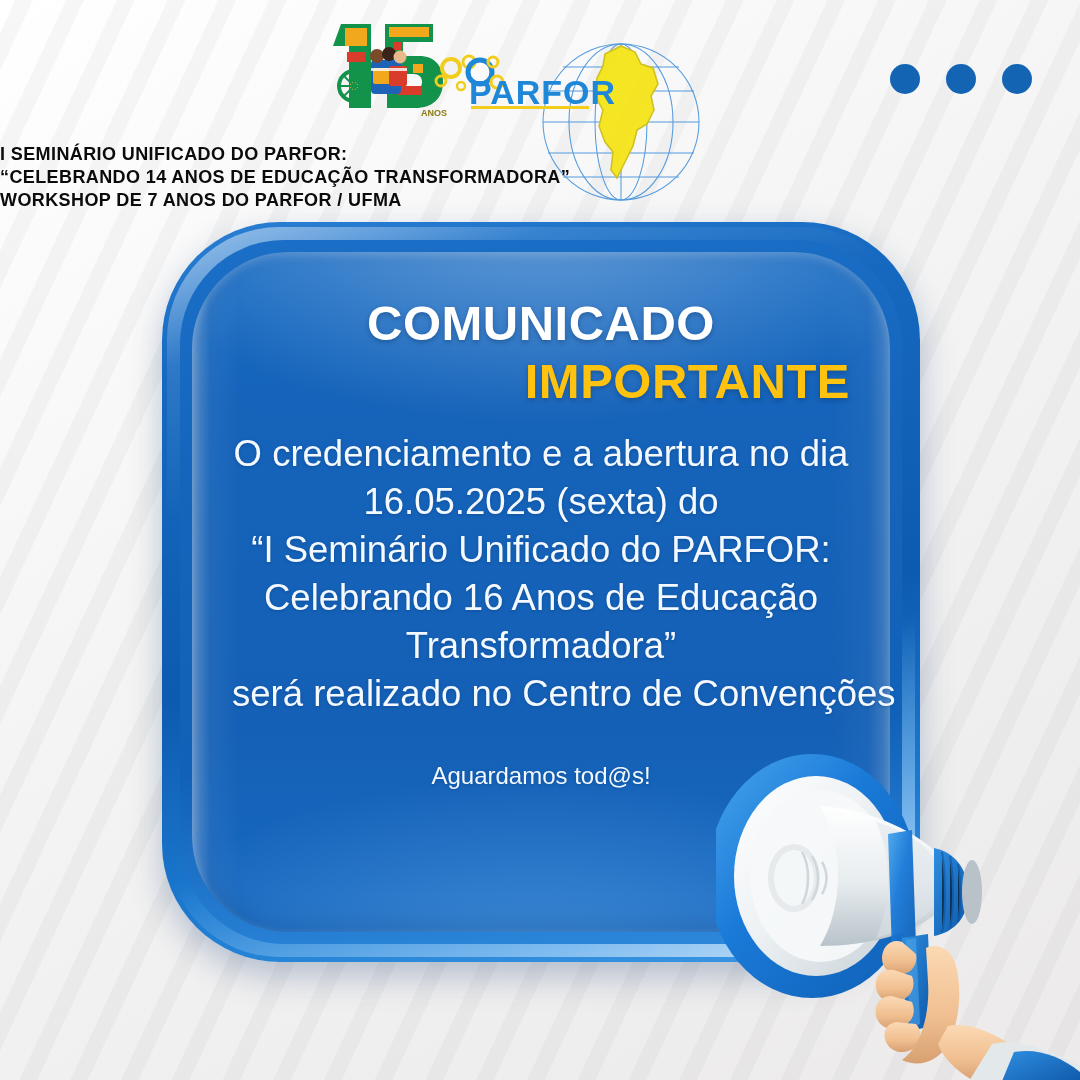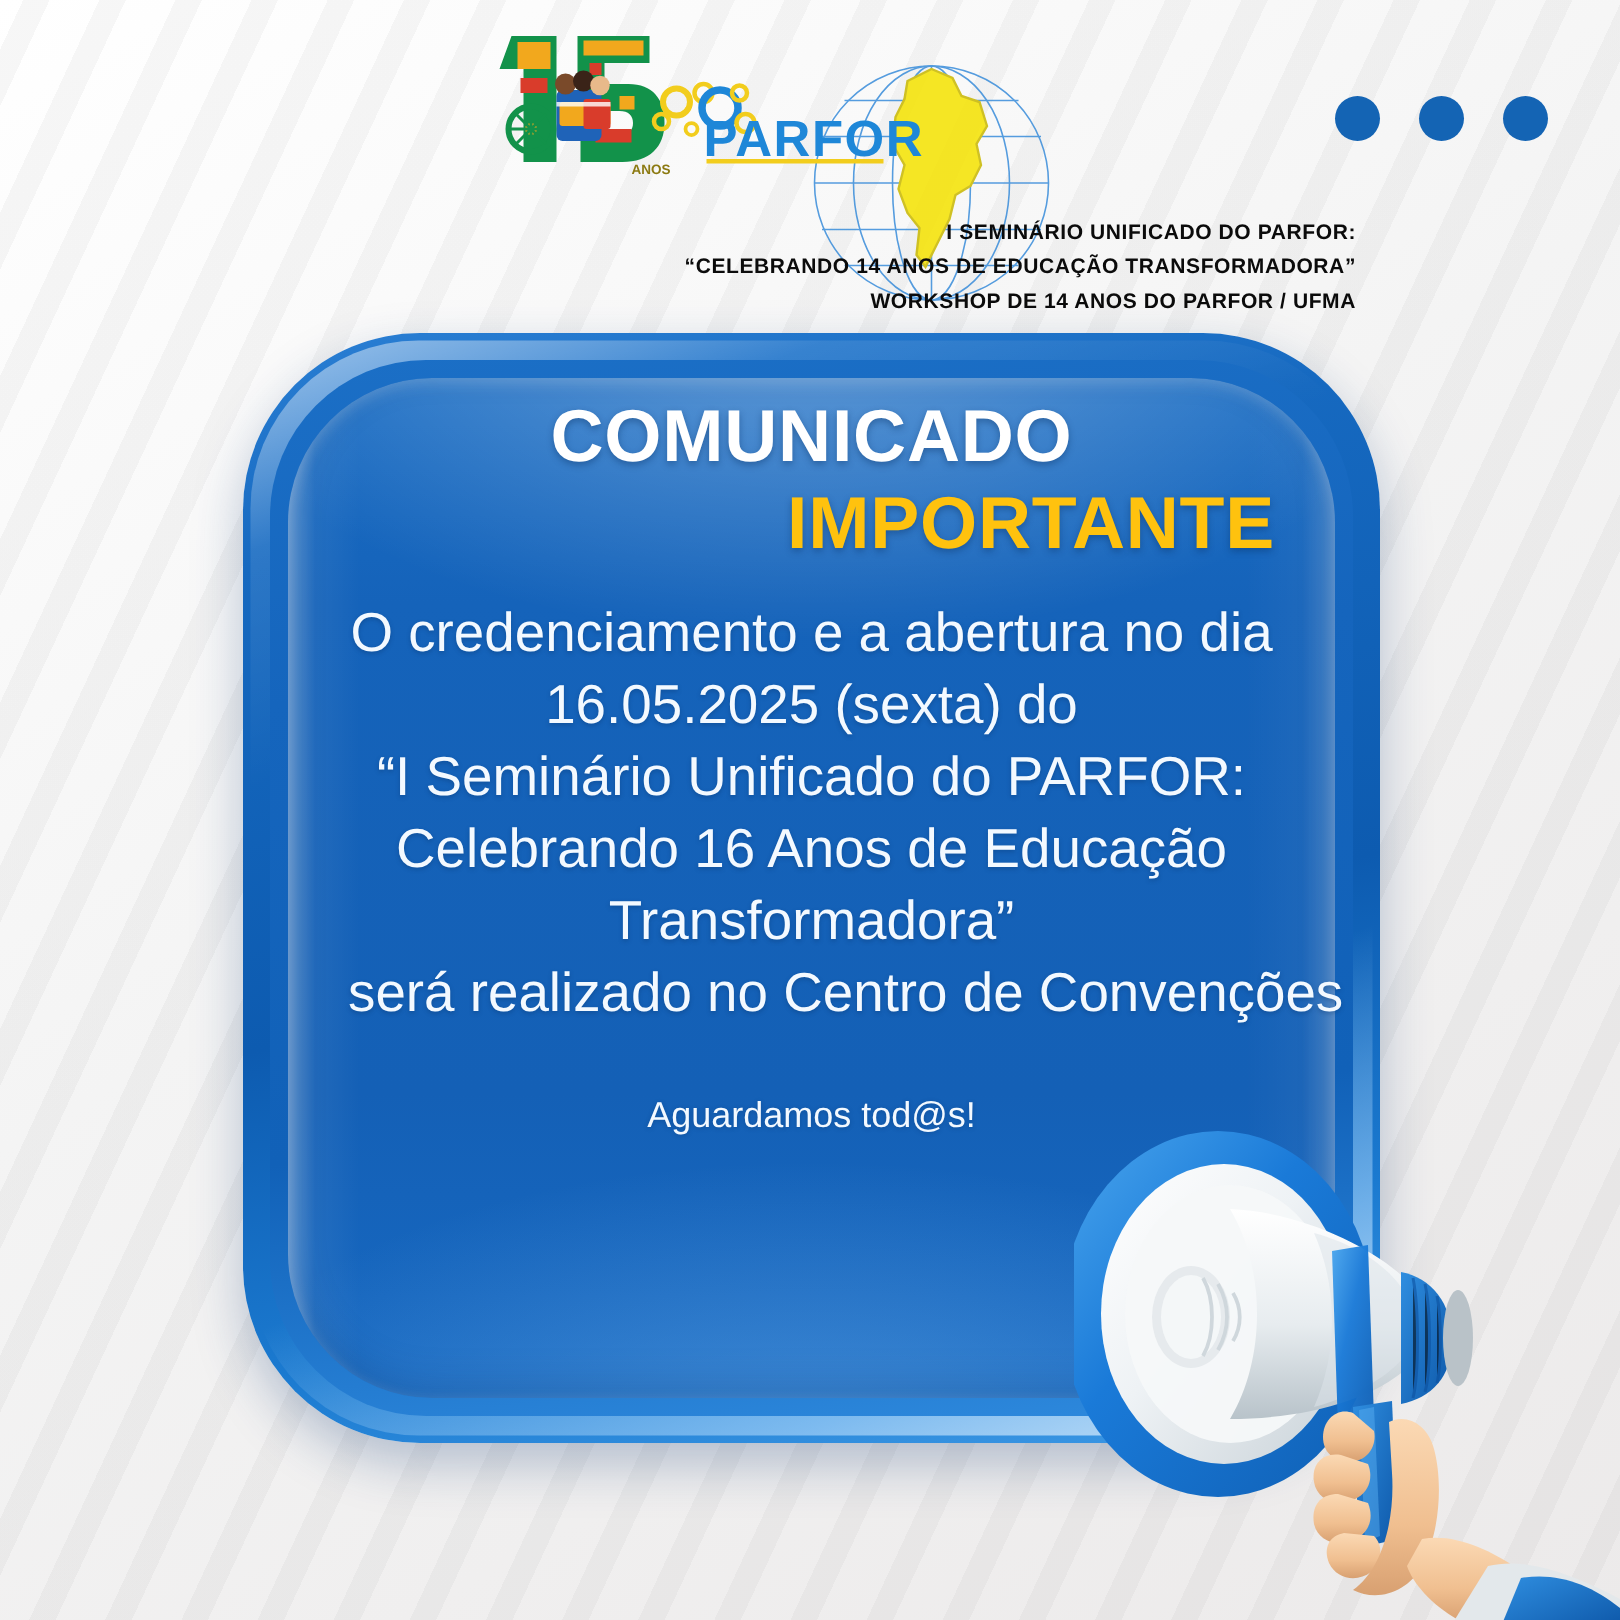--- a/index.html
+++ b/index.html
@@ -51,24 +51,24 @@
   #logo15{
     position:absolute; left:0px; top:4px; width:120px; height:110px;
   }
   #parfor-word{
     position:absolute; left:106px; top:46px;
     width:200px; height:58px;
   }
 
   #header-lines{
     position:absolute; left:0; top:143px; width:904px;
-    text-align:right;
+    text-align:left;
     color:#0b0b0b;
     font-weight:bold;
-    font-size:14px;
+    font-size:18px;
     letter-spacing:.4px;
     line-height:23px;
   }
   #header-lines div{ white-space:nowrap; }
 
   
   #card-wrap{
     position:absolute; left:162px; top:222px;
     width:758px; height:740px;
   }
@@ -122,21 +122,21 @@
       rgba(255,255,255,.04) 22px,
       rgba(255,255,255,0) 60px,
       rgba(255,255,255,0) 100%);
     pointer-events:none;
   }
 
   
   #card-content{
     position:absolute; inset:30px;
     border-radius:96px;
-    padding:10px 40px 0 40px;
+    padding:42px 40px 0 40px;
     text-align:center;
     color:#ffffff;
   }
   #title-main{
     font-size:49px; font-weight:bold;
     letter-spacing:.5px; line-height:58px;
     color:#ffffff;
     text-shadow:0 2px 5px rgba(8,45,95,.40);
   }
   #title-sub{
@@ -253,21 +253,21 @@
           <circle cx="28" cy="32" r="4" stroke="#f2cd1d" stroke-width="2.5"></circle>
         </g>
         <text x="36" y="50" font-family="Liberation Sans, sans-serif" font-size="34" font-weight="bold" letter-spacing="1" fill="#1e87d8">P<tspan fill="#1e87d8">ARFOR</tspan></text>
         <rect x="38" y="52" width="118" height="3" fill="#f2cd1d"></rect>
       </svg>
     </div>
 
     <div id="header-lines">
       <div>I SEMINÁRIO UNIFICADO DO PARFOR:</div>
       <div>“CELEBRANDO 14 ANOS DE EDUCAÇÃO TRANSFORMADORA”</div>
-      <div>WORKSHOP DE 14 ANOS DO PARFOR / UFMA</div>
+      <div>WORKSHOP DE 7 ANOS DO PARFOR / UFMA</div>
     </div>
   </div>
 
   <div id="card-wrap">
     <div class="card-layer rim-outer"></div>
     <div class="card-layer rim-gloss"></div>
     <div class="card-layer rim-inner"></div>
     <div class="card-layer face"></div>
     <div class="card-layer sheen-left"></div>
     <div class="card-layer sheen-right"></div>

